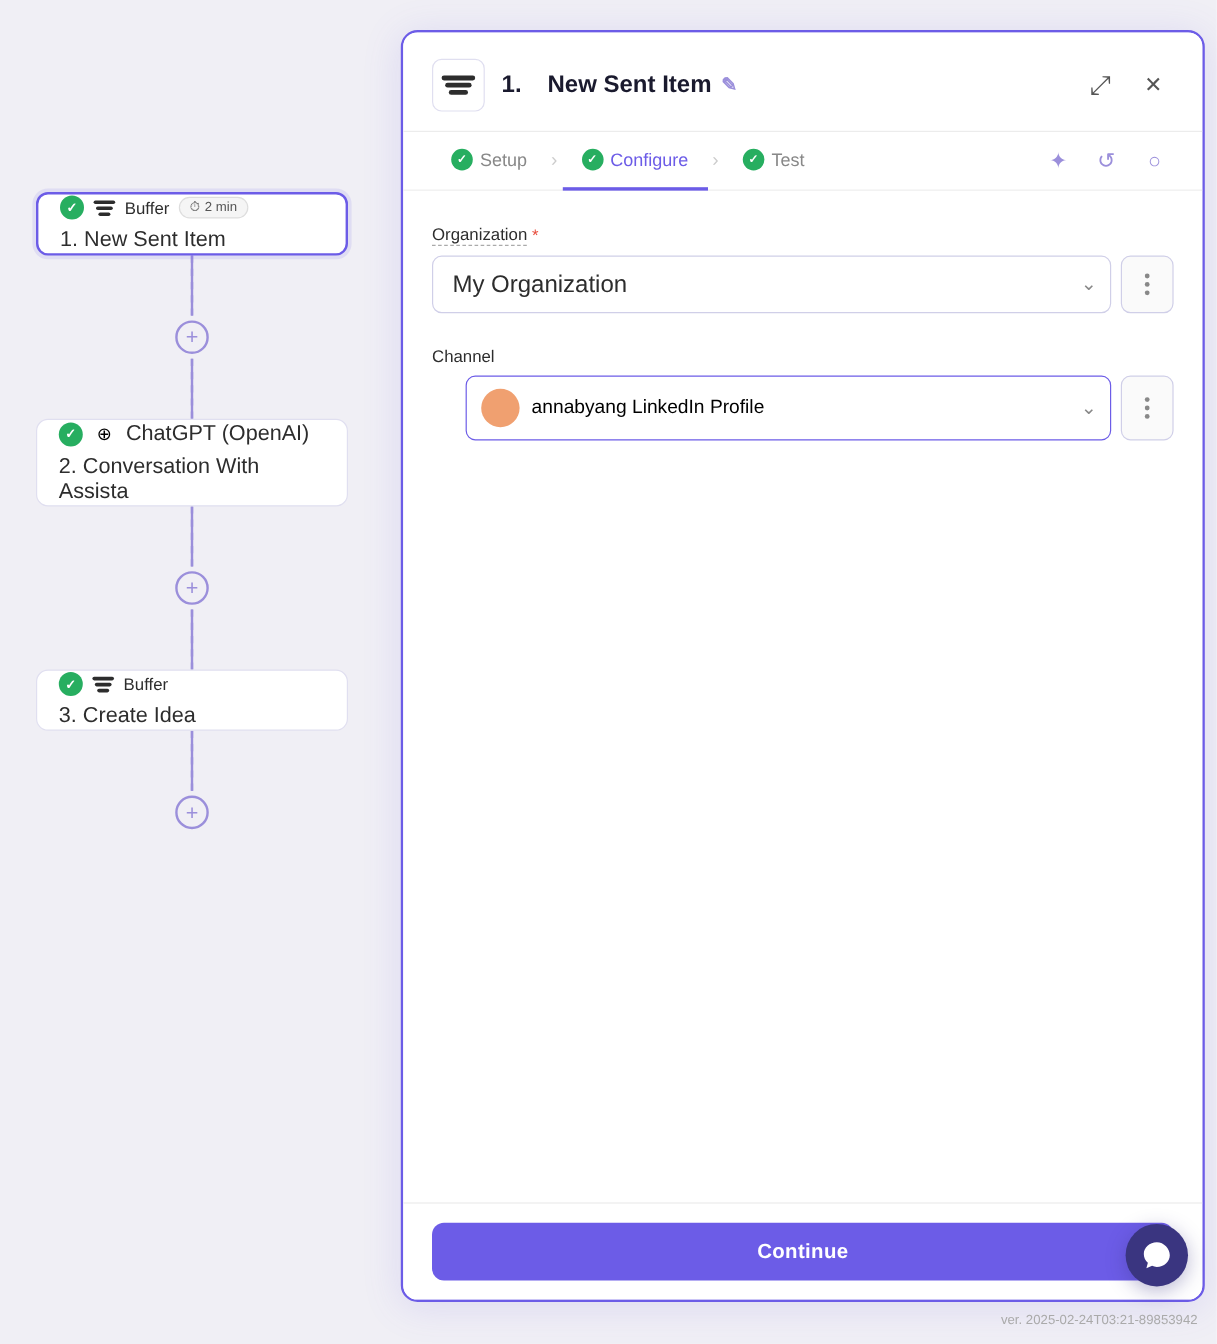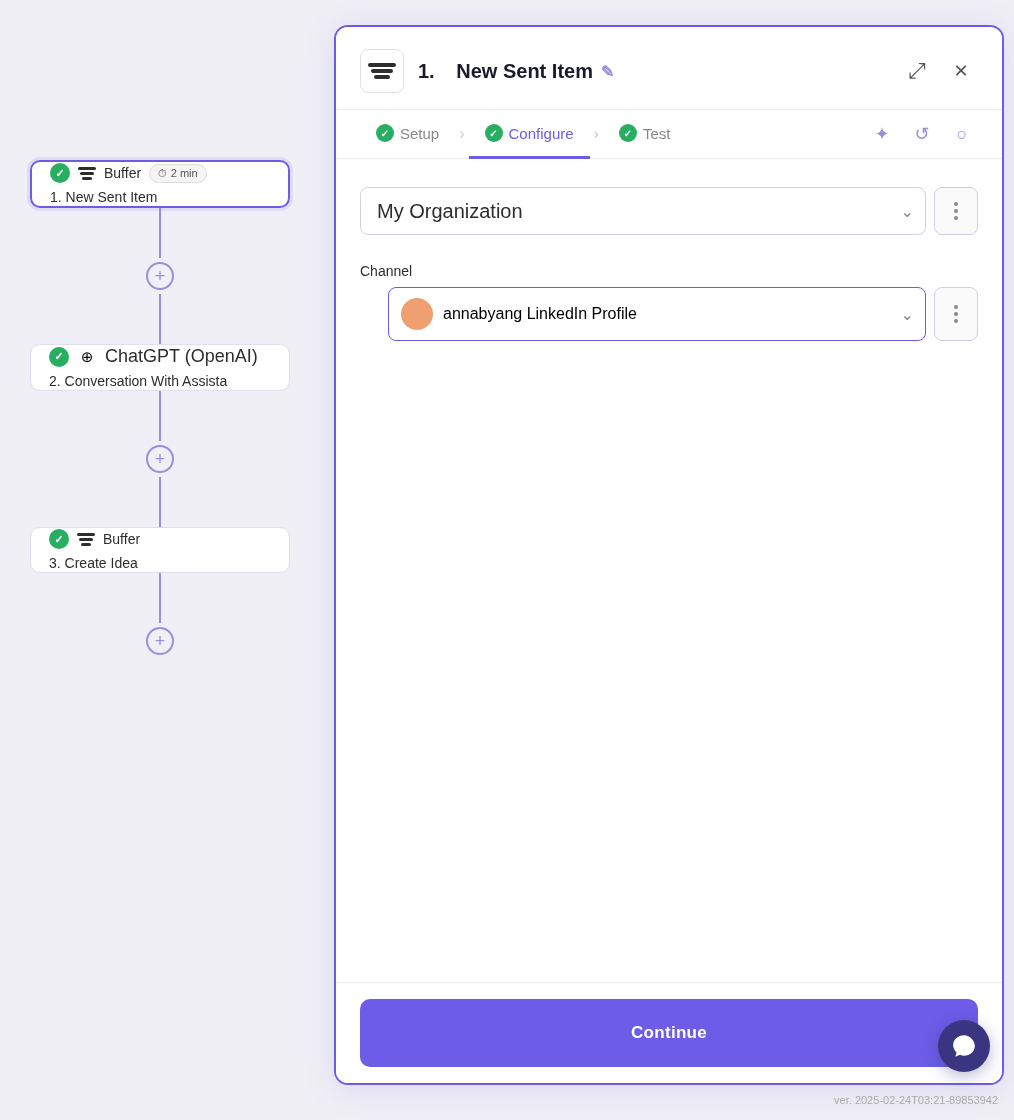--- a/index.html
+++ b/index.html
@@ -41,21 +41,21 @@
     }
 
     .node-header {
       display: flex;
       align-items: center;
       gap: 8px;
       margin-bottom: 6px;
     }
 
     .node-title {
-      font-size: 14px;
+      font-size: 18px;
       color: #2d2d2d;
       font-weight: 500;
     }
 
     .check-icon {
       width: 20px;
       height: 20px;
       background: #27ae60;
       border-radius: 50%;
       display: flex;
@@ -419,21 +419,21 @@
 
     
     .modal-footer {
       padding: 16px 24px;
       background: #fff;
       border-top: 1px solid #ececec;
     }
 
     .continue-btn {
       width: 100%;
-      padding: 24px;
+      padding: 14px;
       background: #6c5ce7;
       color: white;
       border: none;
       border-radius: 10px;
       font-size: 17px;
       font-weight: 600;
       cursor: pointer;
       letter-spacing: 0.3px;
     }
 
@@ -574,20 +574,24 @@
     <div class="tab-tools">
       <div class="tab-tool-btn">✦</div>
       <div class="tab-tool-btn">↺</div>
       <div class="tab-tool-btn">○</div>
     </div>
   </div>
 
   <div class="modal-body">
 
     <div class="field-group">
+      <div class="field-label">
+        <span class="dotted-underline">Organization</span>
+        <span class="required">*</span>
+      </div>
       <div class="select-row">
         <div class="select-wrapper">
           <select class="select-control">
             <option>My Organization</option>
           </select>
           <span class="select-arrow">⌄</span>
         </div>
         <div class="more-btn">
           <div class="more-btn-dots">
             <span></span>

